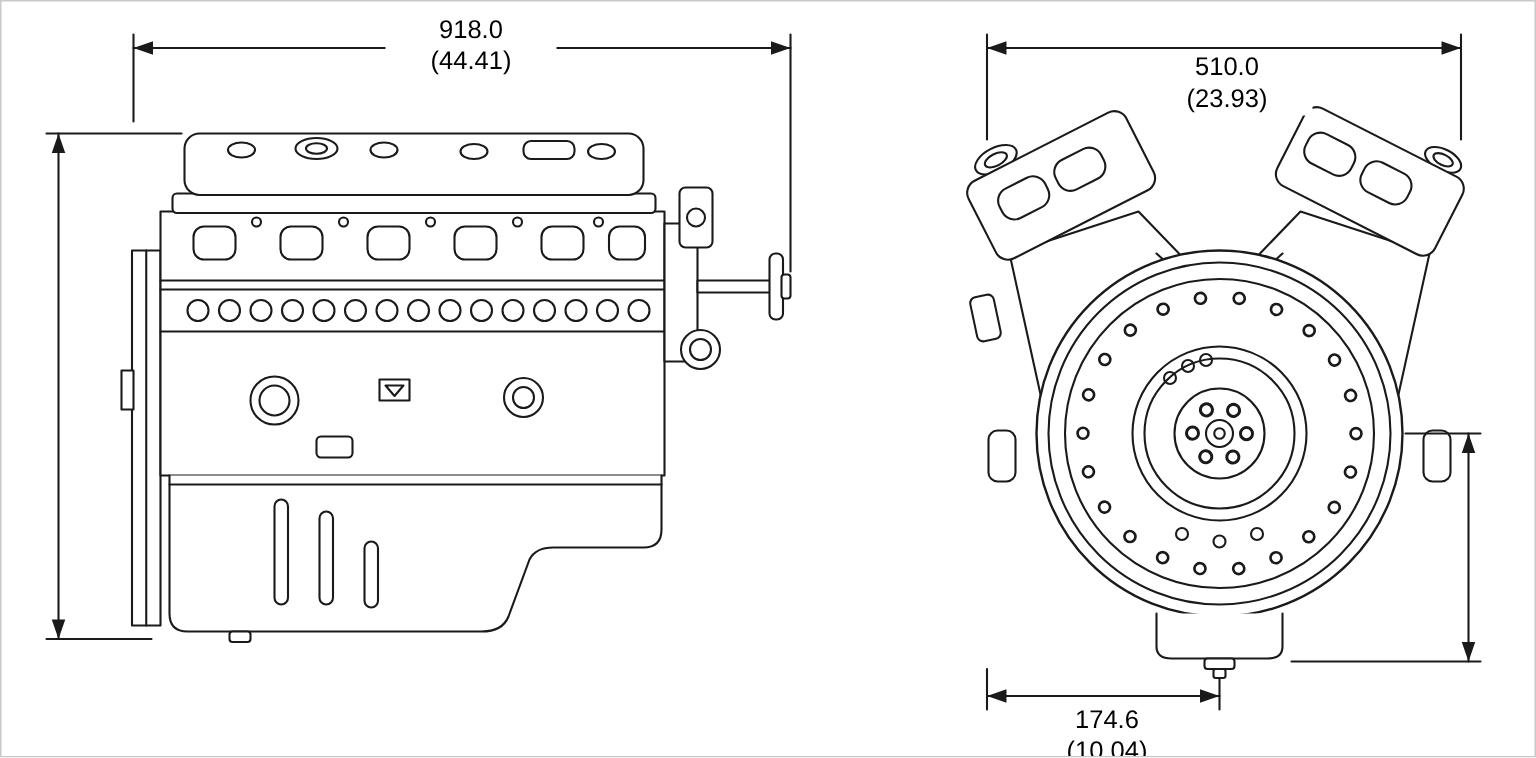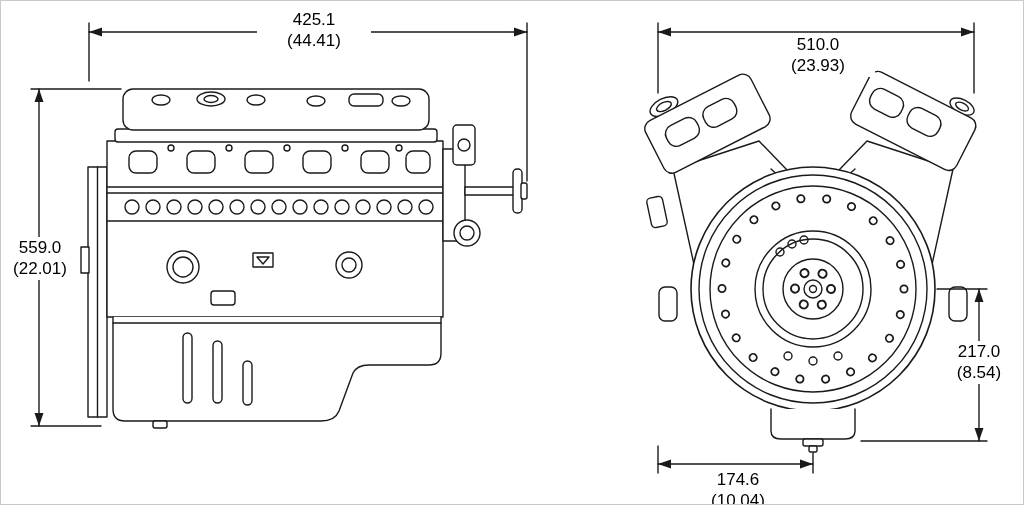--- a/index.html
+++ b/index.html
@@ -199,37 +199,29 @@
         <line x1="657" y1="445" x2="657" y2="472" fill="none"></line>
         <line x1="812" y1="452" x2="812" y2="472" fill="none"></line>
         <line x1="657" y1="463" x2="812" y2="463" fill="none"></line>
         <polygon points="657,463 670,458.5 670,467.5" stroke="none"></polygon>
         <polygon points="812,463 799,458.5 799,467.5" stroke="none"></polygon>
       </g>
     </g>
   </svg>
 
   <div class="dim-label" style="left:256px;top:8px;width:110px;">
-    <span>425.1</span>
+    <span>918.0</span>
     <span>(44.41)</span>
   </div>
 
-  <div class="dim-label" style="left:1px;top:236px;width:72px;">
-    <span>559.0</span>
-    <span>(22.01)</span>
-  </div>
 
   <div class="dim-label" style="left:760px;top:8px;width:110px;margin-top:25px;">
     <span>510.0</span>
     <span>(23.93)</span>
   </div>
 
-  <div class="dim-label" style="left:941px;top:340px;width:70px;">
-    <span>217.0</span>
-    <span>(8.54)</span>
-  </div>
 
   <div class="dim-label" style="left:679px;top:468px;width:112px;">
     <span>174.6</span>
     <span>(10.04)</span>
   </div>
 
 </div>
 
 </body></html>

